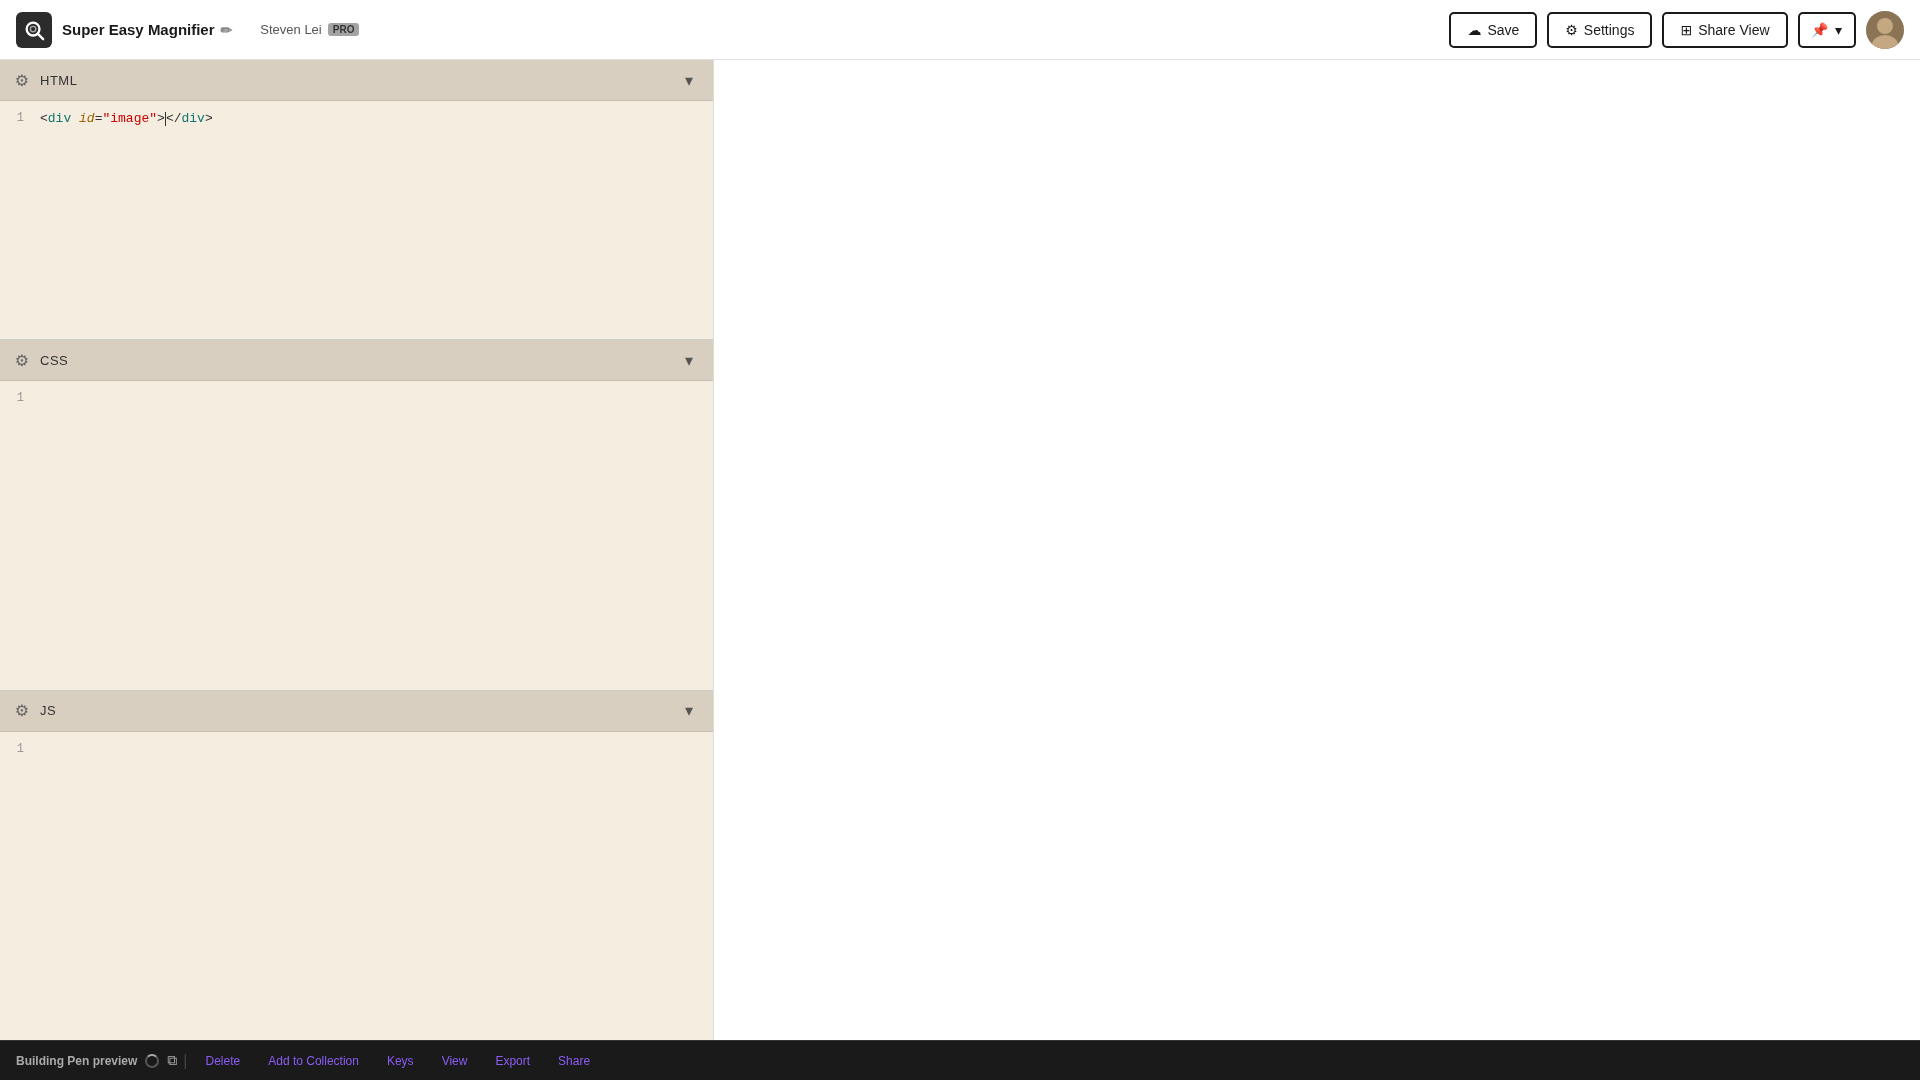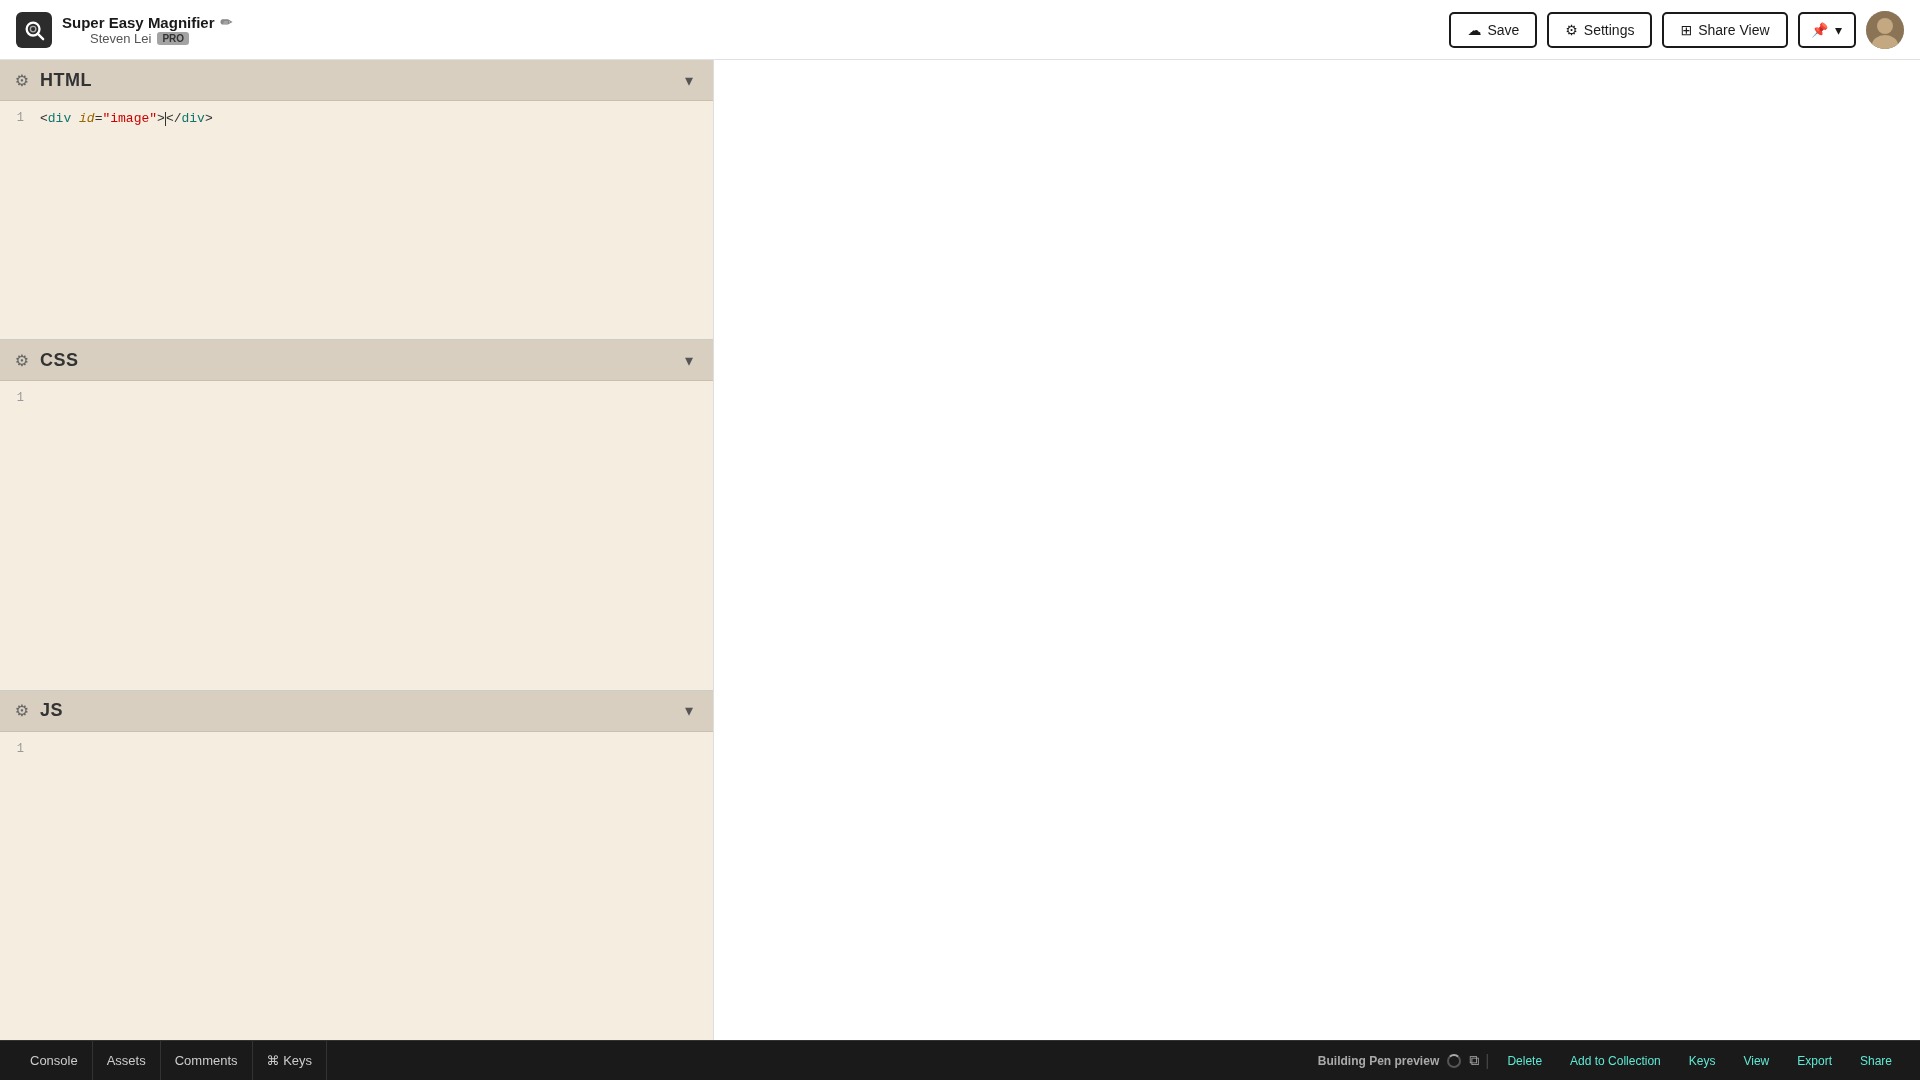--- a/index.html
+++ b/index.html
@@ -9,21 +9,21 @@
     .header {
       display: flex; align-items: center; justify-content: space-between;
       padding: 0 16px; height: 60px; background: #fff; border-bottom: 1px solid #e0e0e0;
     }
     .header-left { display: flex; align-items: center; gap: 10px; }
     .logo-icon {
       width: 36px; height: 36px; background: #2c2c2c; border-radius: 6px;
       display: flex; align-items: center; justify-content: center;
     }
     .logo-icon svg { width: 22px; height: 22px; }
-    .app-info { display: flex; flex-direction: column; }
+    .app-info { display: flex; flex-direction: row; }
     .app-title {
       font-size: 15px; font-weight: 600; color: #1a1a1a;
       display: flex; align-items: center; gap: 6px;
     }
     .edit-icon { color: #888; font-size: 14px; cursor: pointer; }
     .user-info { display: flex; align-items: center; gap: 6px; font-size: 13px; color: #555; margin-left: 28px; }
     .pro-badge {
       background: #a3a3a3; color: #333; font-size: 10px; font-weight: 700;
       padding: 1px 5px; border-radius: 3px;
     }
@@ -67,21 +67,21 @@
     .panel-header {
       display: flex; align-items: center; justify-content: space-between;
       padding: 8px 12px; background: #d9cfc0; border-bottom: 1px solid #c8bfb0;
       min-height: 38px;
     }
     .panel-header-left { display: flex; align-items: center; gap: 8px; }
     .panel-gear {
       width: 20px; height: 20px; color: #666;
       display: flex; align-items: center; justify-content: center;
     }
-    .panel-label { font-size: 18px; font-weight: 700; color: #333; letter-spacing: 0.5px; }
+    .panel-label { font-size: 13px; font-weight: 400; color: #333; letter-spacing: 0.5px; }
     .panel-chevron {
       width: 24px; height: 24px; display: flex; align-items: center; justify-content: center;
       color: #555; cursor: pointer;
     }
 
     .panel-body { flex: 1; padding: 8px 0; font-family: 'Courier New', monospace; font-size: 13px; position: relative; }
 
     .code-line { display: flex; align-items: flex-start; padding: 2px 0; min-height: 20px; }
     .line-number { width: 40px; text-align: right; padding-right: 16px; color: #999; font-size: 12px; user-select: none; }
     .code-content { flex: 1; color: #333; white-space: pre; }
@@ -104,21 +104,21 @@
     }
     .bottom-tabs { display: flex; align-items: center; }
     .bottom-tab {
       padding: 0 14px; height: 40px; display: flex; align-items: center;
       color: #ccc; font-size: 13px; cursor: pointer; border-right: 1px solid #333;
     }
     .bottom-tab:first-child { border-left: none; }
 
     .bottom-right { display: flex; align-items: center; gap: 4px; }
     .bottom-action {
-      padding: 4px 12px; color: #5eead4; font-size: 12px; cursor: pointer;
+      padding: 4px 12px; color: #8b5cf6; font-size: 12px; cursor: pointer;
       display: flex; align-items: center; gap: 4px;
       background: transparent; border: none;
     }
     .building-preview { display: flex; align-items: center; gap: 8px; color: #aaa; font-size: 12px; font-weight: bold; }
     .spinner {
       width: 14px; height: 14px; border: 2px solid #555; border-top-color: #aaa;
       border-radius: 50%; animation: spin 1s linear infinite;
     }
     @keyframes spin { to { transform: rotate(360deg); } }
     .external-link-icon { font-size: 14px; color: #aaa; cursor: pointer; margin-left: 4px; }
@@ -225,34 +225,20 @@
         </div>
       </div>
     </div>
 
   </div>
 
   <div class="preview-panel"></div>
 </div>
 
 <div class="bottom-bar">
-  <div class="bottom-tabs">
-    <div class="bottom-tab">
-      <span>Console</span>
-    </div>
-    <div class="bottom-tab">
-      <span>Assets</span>
-    </div>
-    <div class="bottom-tab">
-      <span>Comments</span>
-    </div>
-    <div class="bottom-tab">
-      <span>⌘ Keys</span>
-    </div>
-  </div>
   <div class="bottom-right">
     <div class="building-preview">
       <span>Building Pen preview</span>
       <div class="spinner"></div>
     </div>
     <span class="external-link-icon">⧉</span>
     <span class="separator">|</span>
     <button class="bottom-action">
       <span>Delete</span>
     </button>

